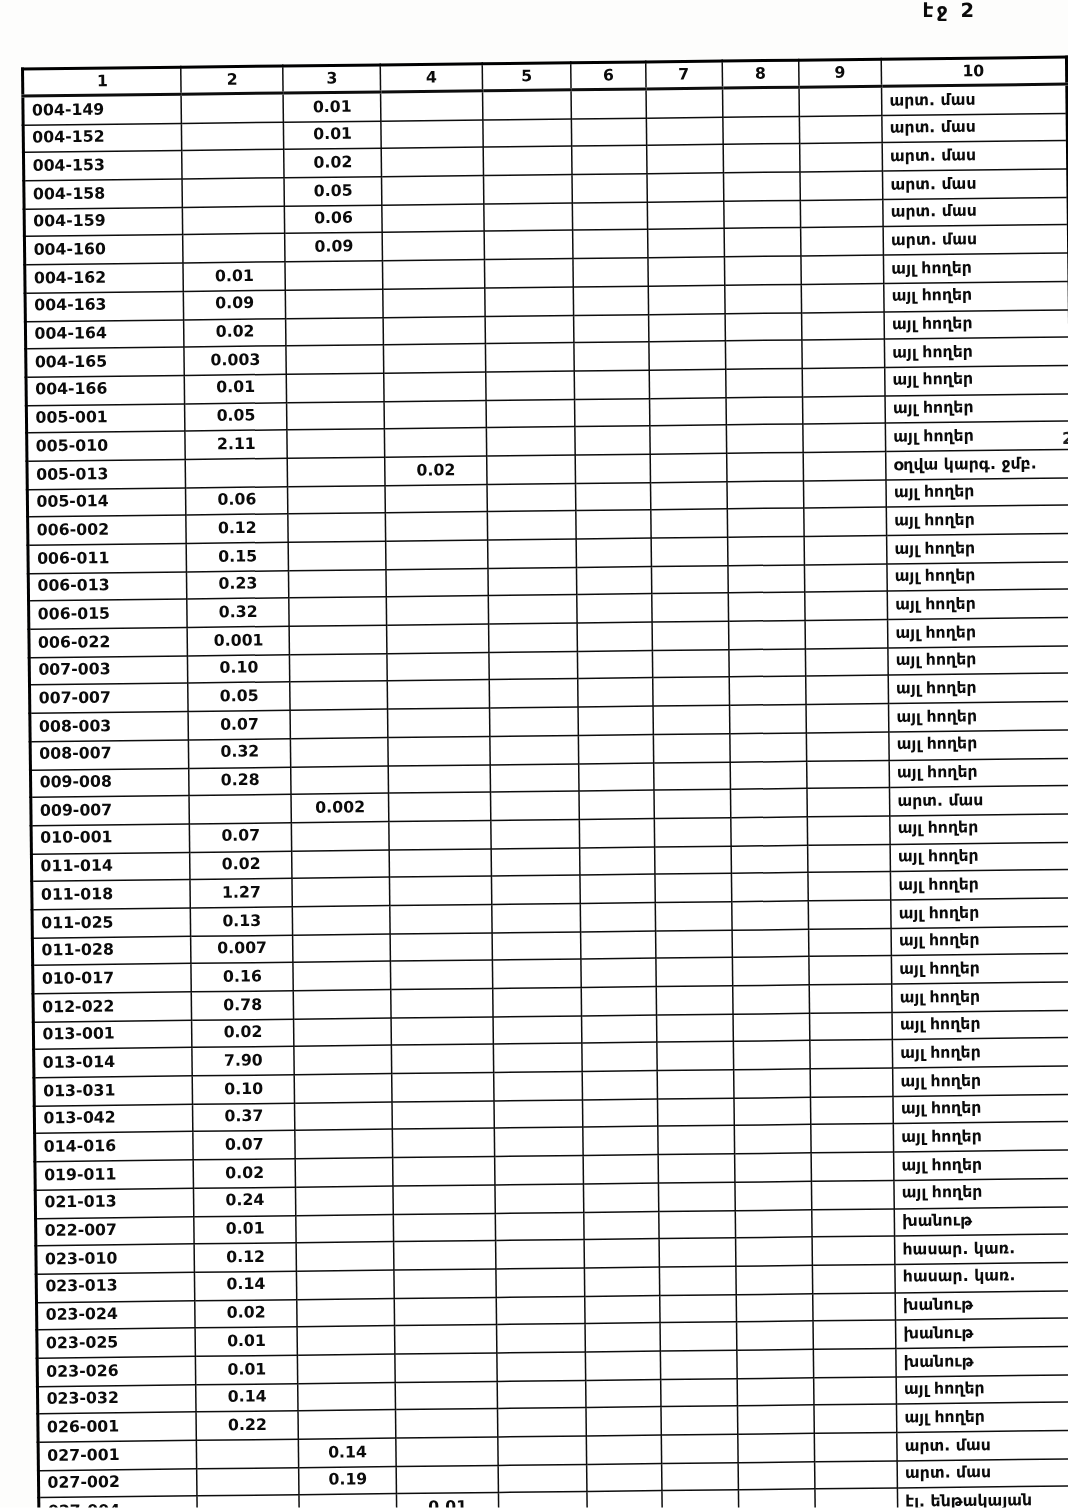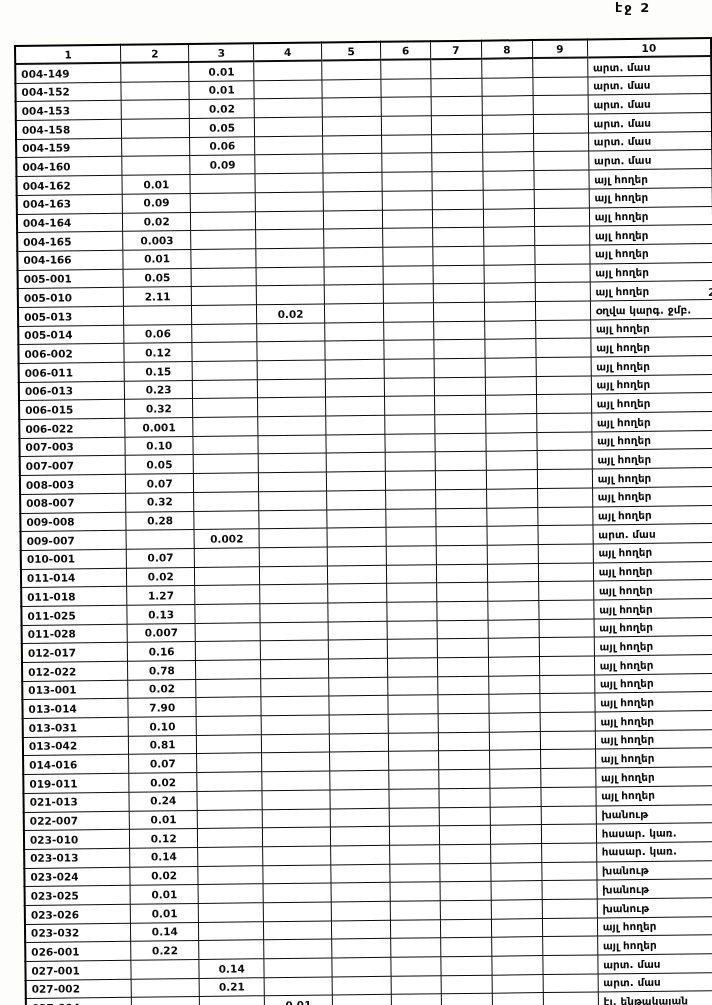--- a/index.html
+++ b/index.html
@@ -444,21 +444,21 @@
           <td class="col3"></td>
           <td class="col4"></td>
           <td class="col5"></td>
           <td class="col6"></td>
           <td class="col7"></td>
           <td class="col8"></td>
           <td class="col9"></td>
           <td class="col10">այլ հողեր</td>
         </tr>
         <tr>
-          <td class="col1">012-017</td>
+          <td class="col1">010-017</td>
           <td class="col2">0.16</td>
           <td class="col3"></td>
           <td class="col4"></td>
           <td class="col5"></td>
           <td class="col6"></td>
           <td class="col7"></td>
           <td class="col8"></td>
           <td class="col9"></td>
           <td class="col10">այլ հողեր</td>
         </tr>
@@ -505,21 +505,21 @@
           <td class="col4"></td>
           <td class="col5"></td>
           <td class="col6"></td>
           <td class="col7"></td>
           <td class="col8"></td>
           <td class="col9"></td>
           <td class="col10">այլ հողեր</td>
         </tr>
         <tr>
           <td class="col1">013-042</td>
-          <td class="col2">0.81</td>
+          <td class="col2">0.37</td>
           <td class="col3"></td>
           <td class="col4"></td>
           <td class="col5"></td>
           <td class="col6"></td>
           <td class="col7"></td>
           <td class="col8"></td>
           <td class="col9"></td>
           <td class="col10">այլ հողեր</td>
         </tr>
         <tr>
@@ -662,21 +662,21 @@
           <td class="col5"></td>
           <td class="col6"></td>
           <td class="col7"></td>
           <td class="col8"></td>
           <td class="col9"></td>
           <td class="col10">արտ. մաս</td>
         </tr>
         <tr>
           <td class="col1">027-002</td>
           <td class="col2"></td>
-          <td class="col3">0.21</td>
+          <td class="col3">0.19</td>
           <td class="col4"></td>
           <td class="col5"></td>
           <td class="col6"></td>
           <td class="col7"></td>
           <td class="col8"></td>
           <td class="col9"></td>
           <td class="col10">արտ. մաս</td>
         </tr>
         <tr>
           <td class="col1">027-004</td>

